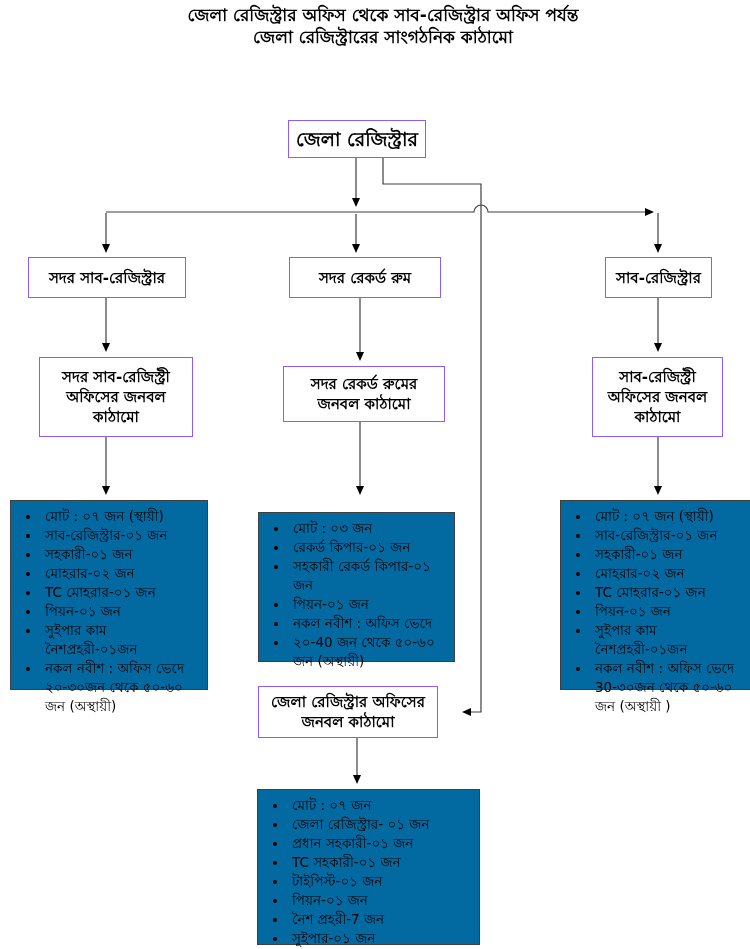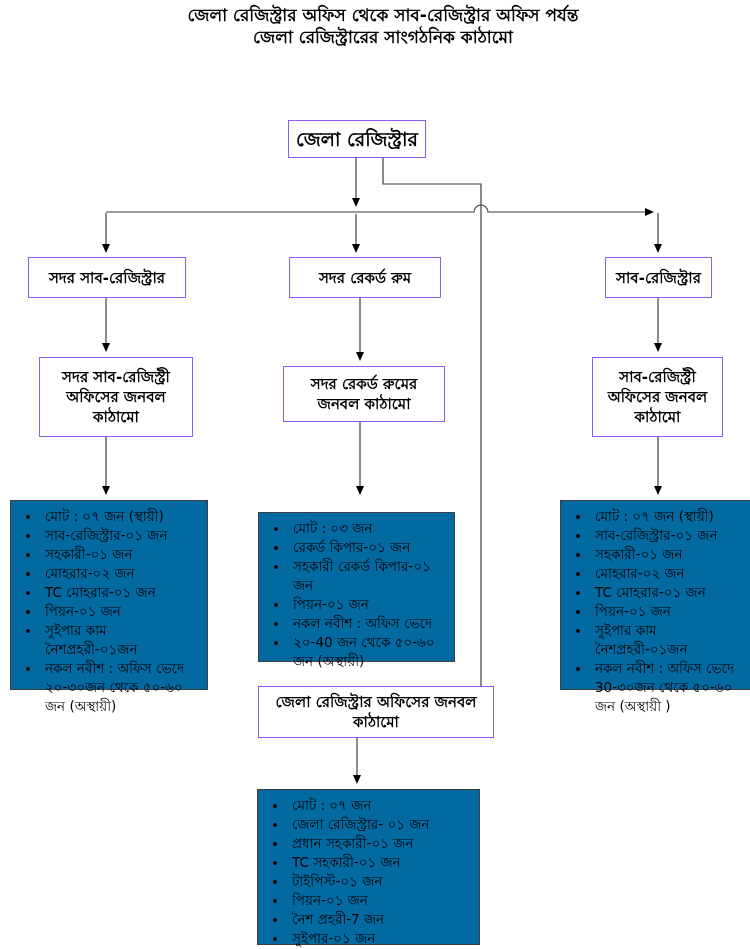--- a/index.html
+++ b/index.html
@@ -115,21 +115,21 @@
         <li>সাব-রেজিস্ট্রার-০১ জন</li>
         <li>সহকারী-০১ জন</li>
         <li>মোহরার-০২ জন</li>
         <li>TC মোহরার-০১ জন</li>
         <li>পিয়ন-০১ জন</li>
         <li>সুইপার কাম নৈশপ্রহরী-০১জন</li>
         <li>নকল নবীশ : অফিস ভেদে 30-৩০জন থেকে ৫০-৬০ জন (অস্থায়ী )</li>
       </ul>
   </div>
 
-  <div class="node" style="left:250px;top:686px;width:236px;height:52px;">
+  <div class="node" style="left:250px;top:686px;width:180px;height:52px;">
     <span>জেলা রেজিস্ট্রার অফিসের জনবল কাঠামো</span>
   </div>
 
   <div class="listbox" style="left:249px;top:789px;width:223px;height:156px;">
     <ul>
         <li>মোট : ০৭ জন</li>
         <li>জেলা রেজিস্ট্রার- ০১ জন</li>
         <li>প্রধান সহকারী-০১ জন</li>
         <li>TC সহকারী-০১ জন</li>
         <li>টাইপিস্ট-০১ জন</li>

